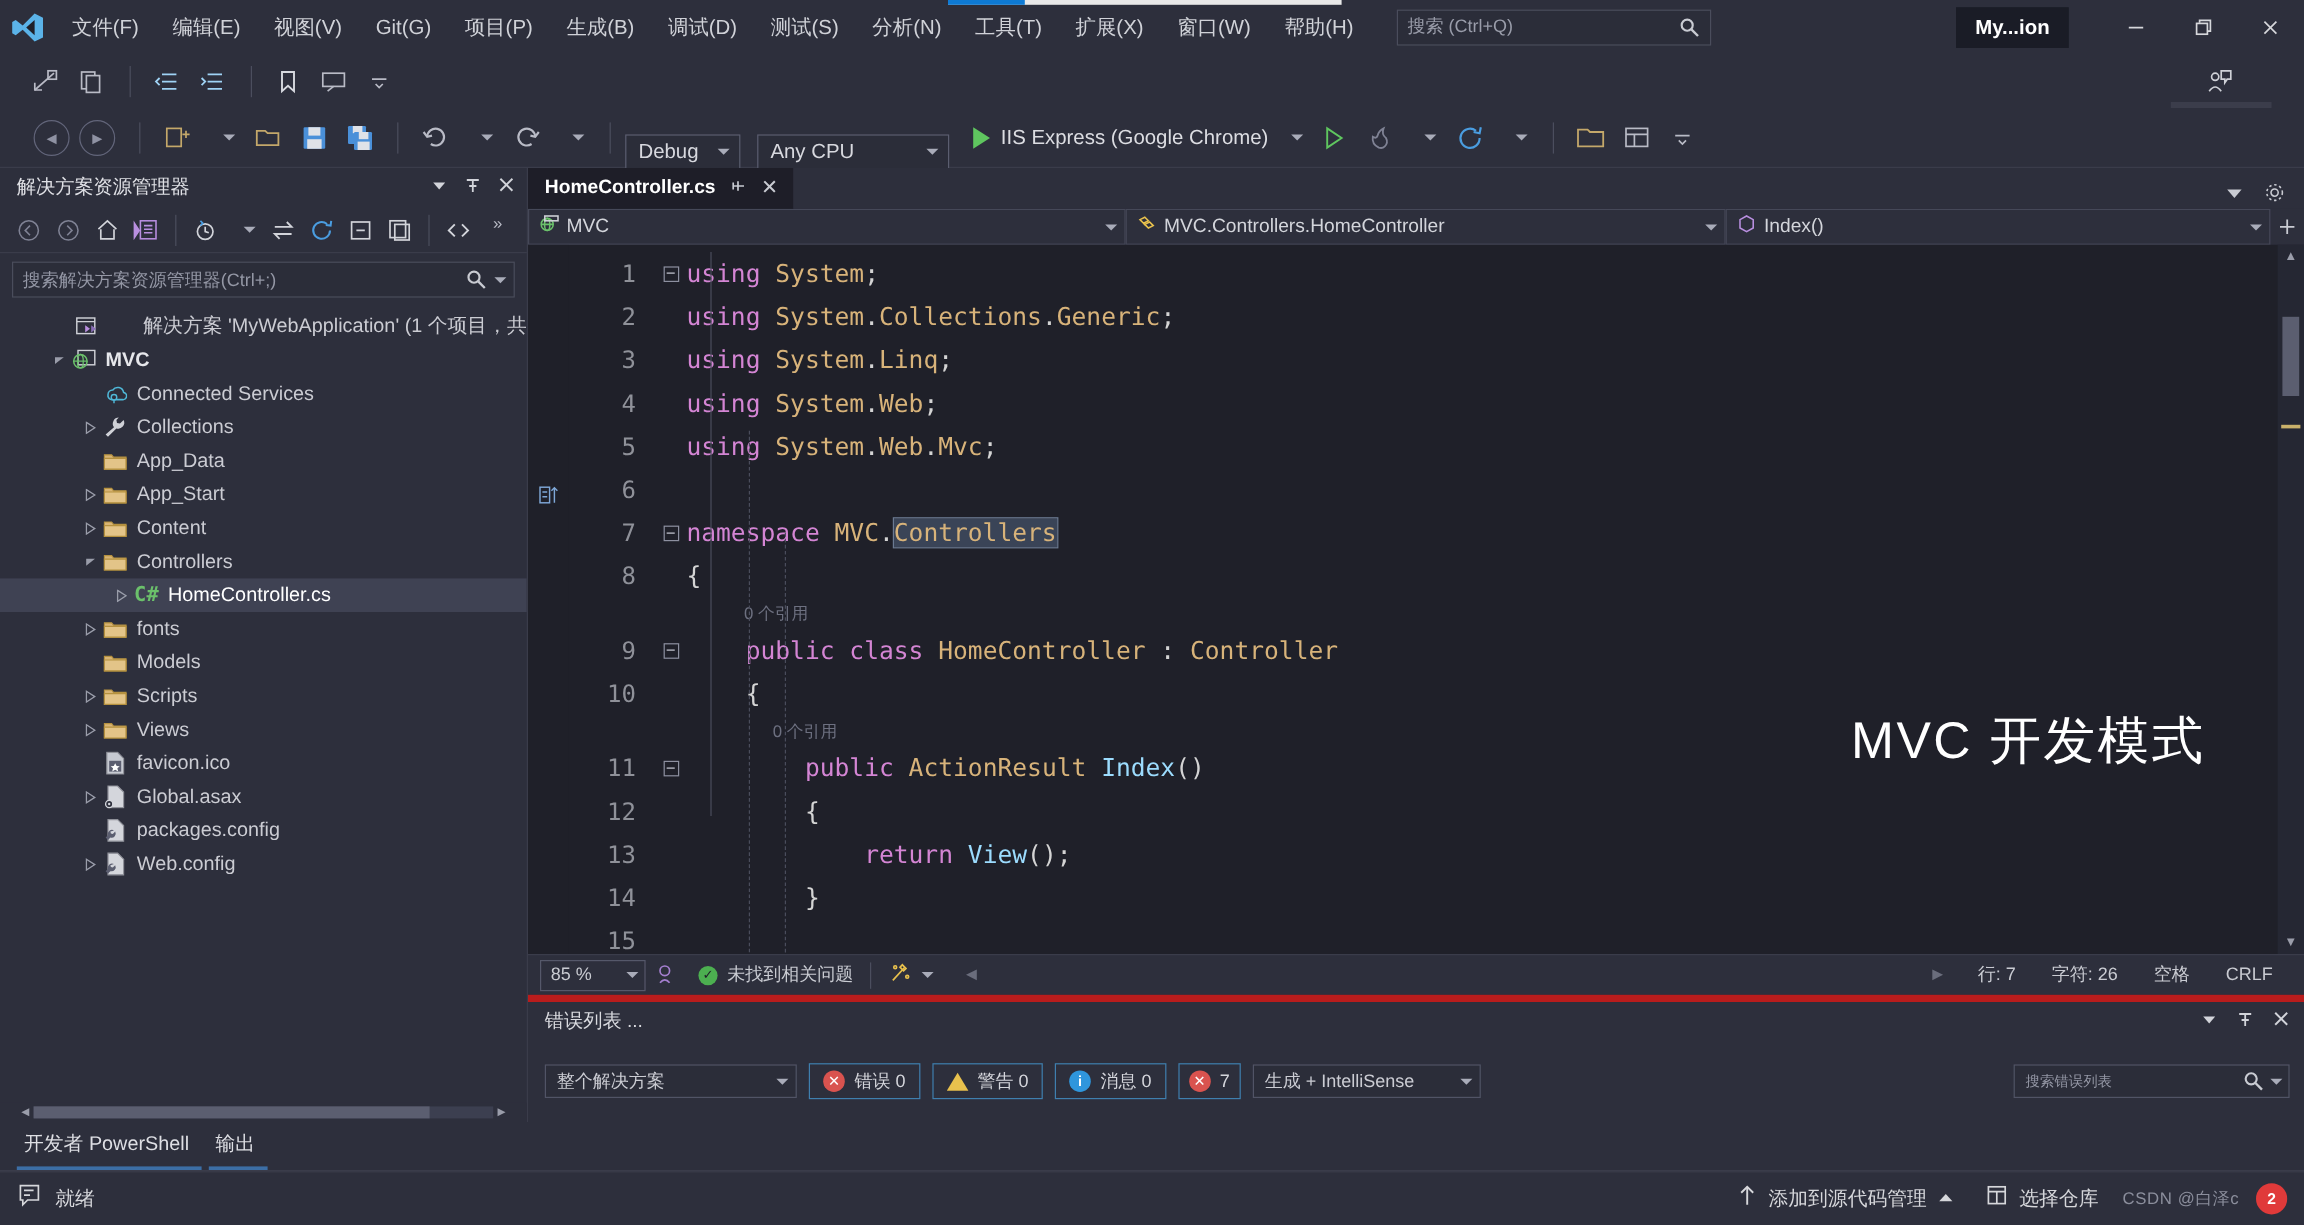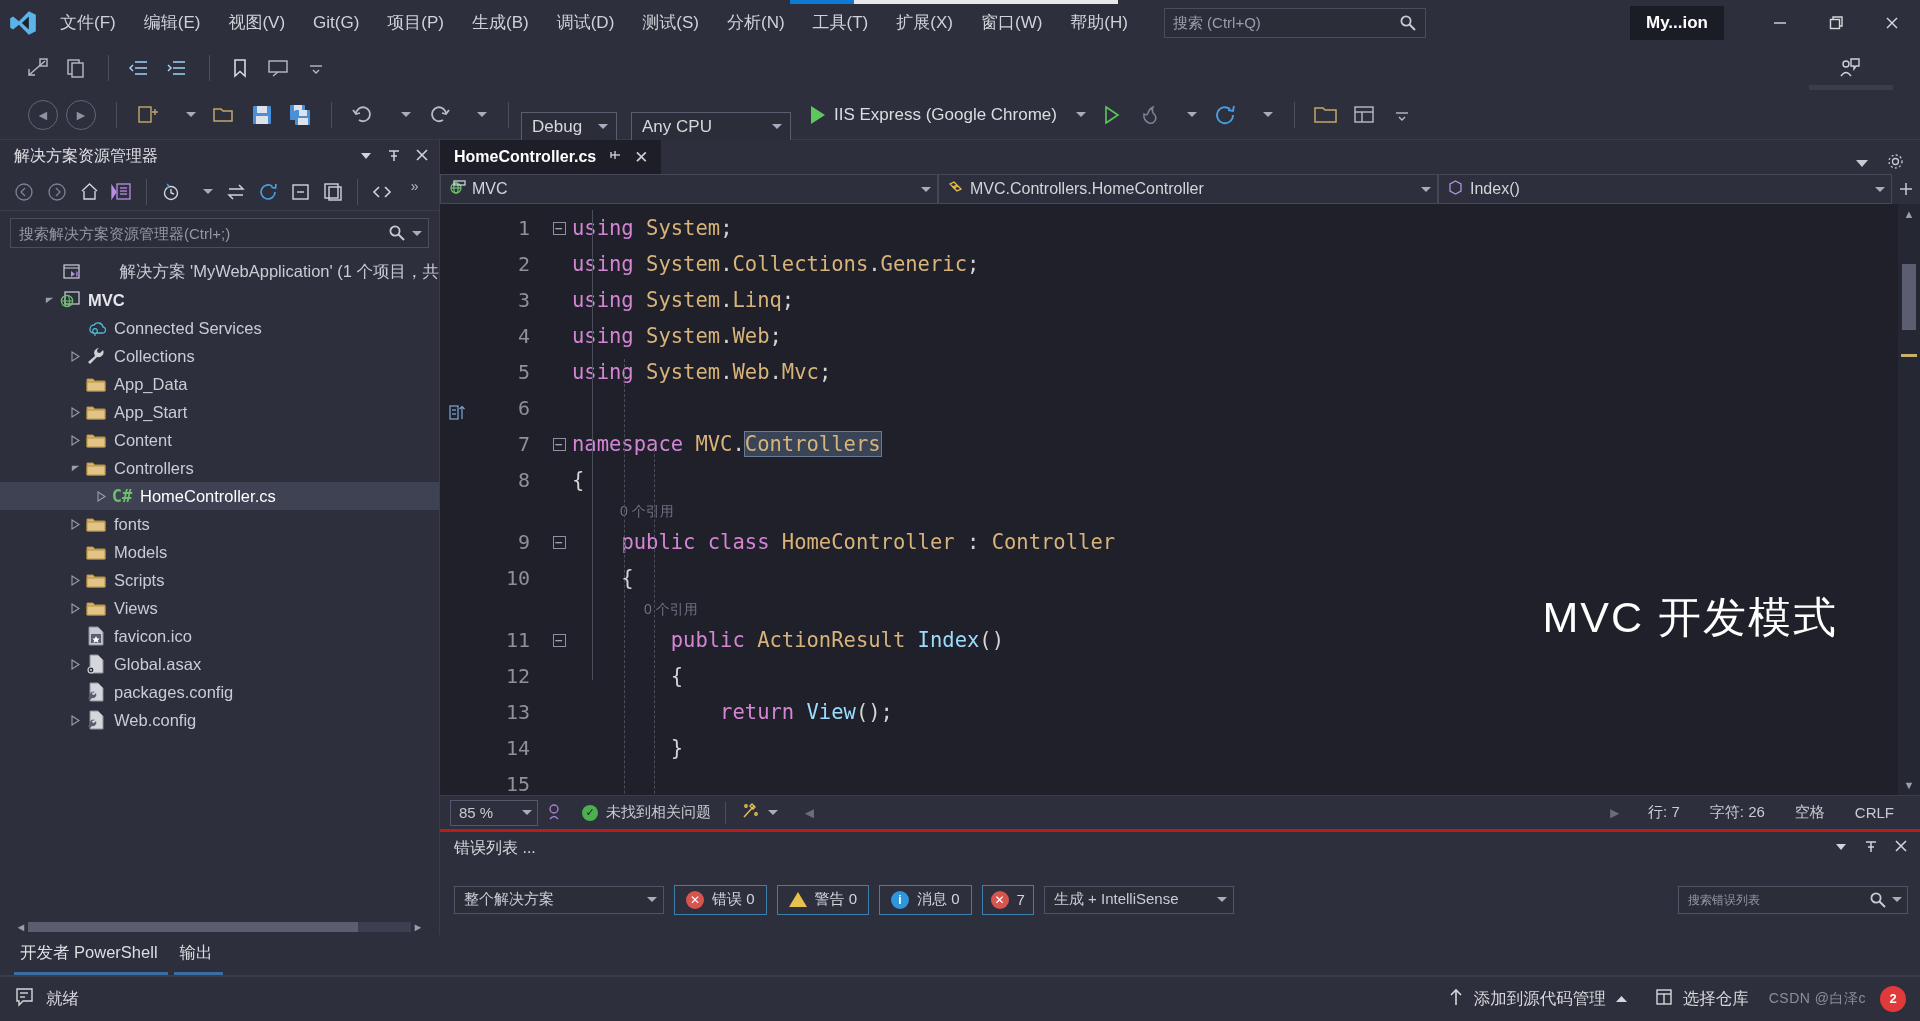--- a/index.html
+++ b/index.html
@@ -135,21 +135,21 @@
   
   .ed-status{ height:34px; display:flex; align-items:center; background:#2d2f3c;
       border-top:1px solid #3a3c4a; font-size:15px; color:#c9cbd2; padding-left:10px; flex:none;}
   .zoom-combo{ width:88px; height:26px; border:1px solid #55586a; display:flex; align-items:center;
       justify-content:space-between; padding:0 5px 0 8px; margin-right:6px;}
   .st-sep{ width:1px;height:22px; background:#4b4e5e; margin:0 14px; }
   .ok-dot{ width:16px;height:16px;border-radius:50%;background:#4caf50; display:inline-flex;
       align-items:center;justify-content:center;color:#1f2029;font-size:11px; margin-right:8px;}
 
   
-  .errpanel{ height:106px; flex:none; background:#2d2f3c; border-top:3px solid #b91c1c;
+  .errpanel{ height:106px; flex:none; background:#2d2f3c; border-top:6px solid #b91c1c;
       display:flex; flex-direction:column; }
   .err-head{ height:32px; display:flex; align-items:center; padding:0 12px 0 14px; font-size:16px;
       color:#d9dadf;}
   .err-head-icons{ margin-left:auto; display:flex; align-items:center; gap:16px; color:#d2d4da;}
   .err-tools{ flex:1; display:flex; align-items:center; padding:0 12px 0 14px; gap:10px;}
   .err-combo{ width:210px; height:28px; background:#2b2d39; border:1px solid #51546600;
       border:1px solid #515466; display:flex;align-items:center;justify-content:space-between;
       padding:0 6px 0 9px; font-size:15px; color:#cbccd3;}
   .err-chip{ height:30px; border:1px solid #3f7fae; display:flex; align-items:center; gap:8px;
       padding:0 11px; font-size:15px; color:#d4d5db; background:#2d2f3c;}

